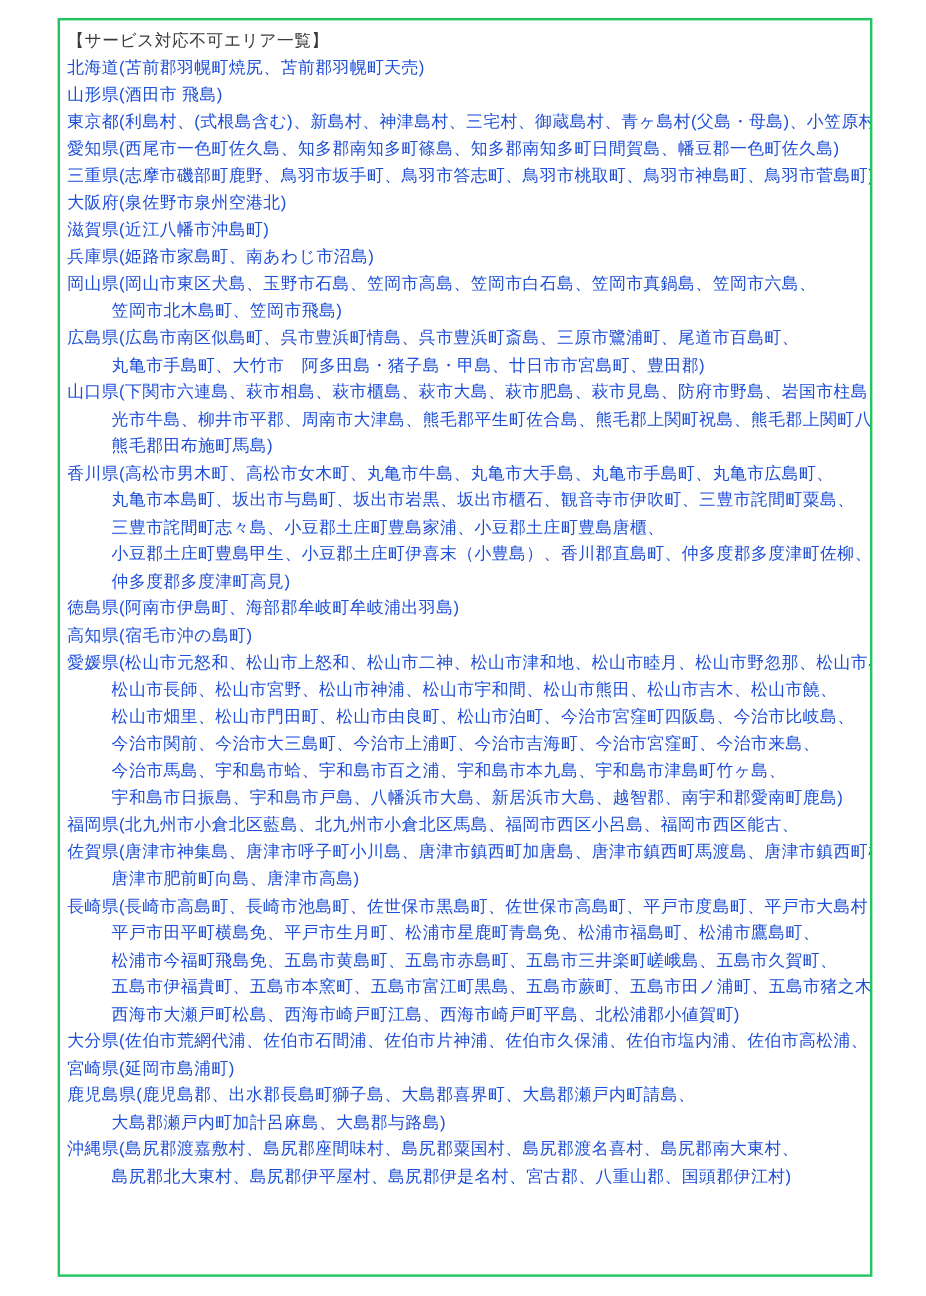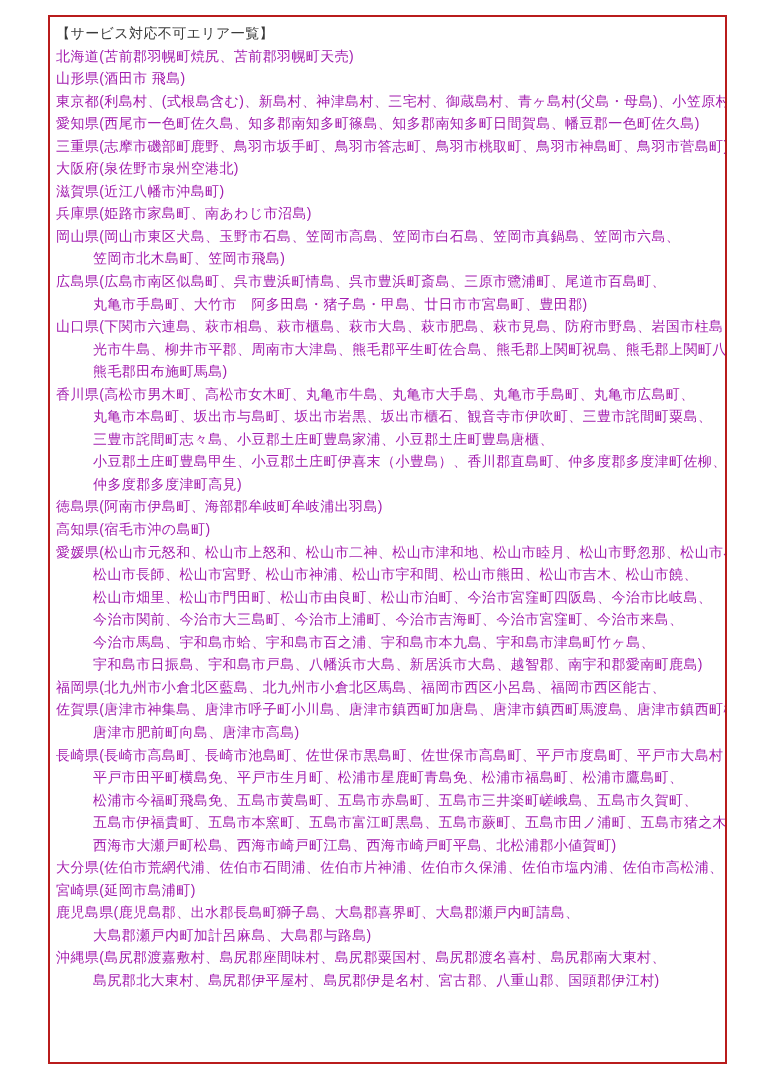--- a/index.html
+++ b/index.html
@@ -15,29 +15,29 @@
     background: #ffffff;
     overflow: hidden;
   }
   .panel {
     position: absolute;
     left: 48px;
     top: 15px;
     width: 679px;
     height: 1049px;
     box-sizing: border-box;
-    border: 2px solid #b91c1c;
+    border: 2px solid #22c55e;
     background: #ffffff;
     padding: 5px 6px 4px 6px;
     overflow: hidden;
   }
   .line {
     font-size: 14px;
     line-height: 22.55px;
-    color: #a21caf;
+    color: #1d4ed8;
     letter-spacing: 0.4px;
     white-space: nowrap;
   }
   .line.indent {
     padding-left: 37px;
   }
   .line.title {
     color: #3a3a3a;
   }
 </style>

